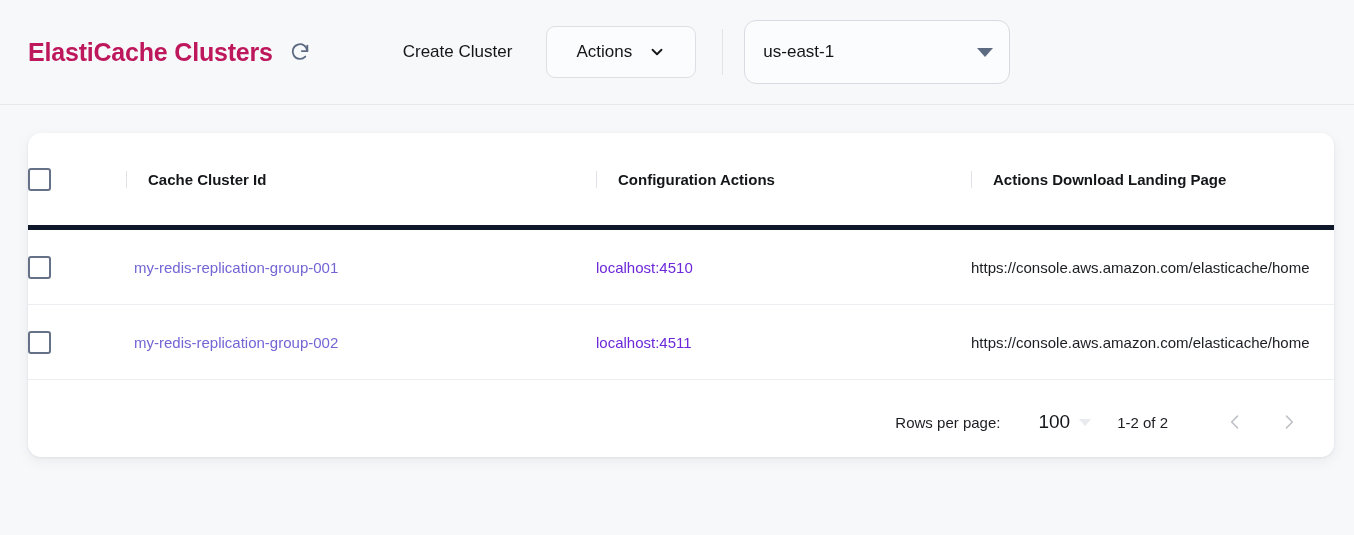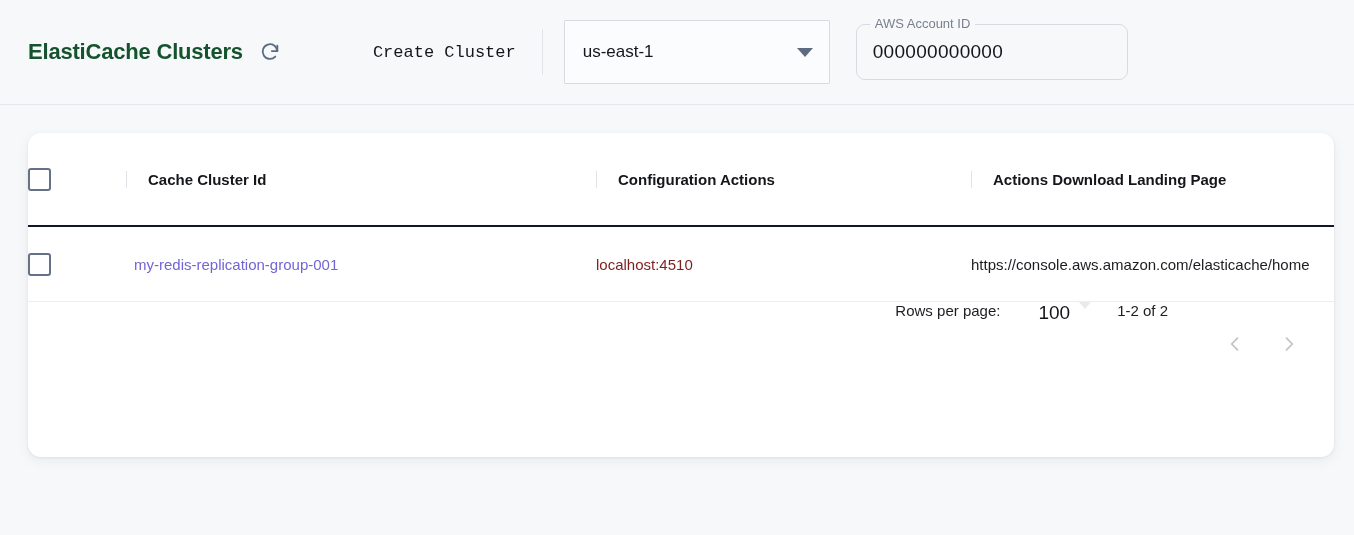--- a/index.html
+++ b/index.html
@@ -21,24 +21,24 @@
     height: 105px;
     box-sizing: border-box;
     background: #f7f8fa;
     border-bottom: 1px solid #e6e8ec;
     display: flex;
     align-items: center;
     padding: 0 0 0 28px;
   }
 
   .page-title {
-    font-size: 22px;
+    font-size: 25px;
     font-weight: bold;
     letter-spacing: -0.2px;
-    color: #14532d;
+    color: #be185d;
     white-space: nowrap;
   }
 
   .refresh-btn {
     margin-left: 14px;
     width: 26px;
     height: 26px;
     display: flex;
     align-items: center;
     justify-content: center;
@@ -51,21 +51,21 @@
 
   .create-cluster-btn {
     margin-left: 90px;
     font-size: 17px;
     color: #14161a;
     white-space: nowrap;
     cursor: pointer;
     background: none;
     border: none;
     padding: 0;
-    font-family: Liberation Mono, monospace;
+    font-family: Liberation Sans, sans-serif;
   }
 
   .actions-btn {
     margin-left: 34px;
     width: 150px;
     height: 52px;
     box-sizing: border-box;
     border: 1px solid #dcdfe4;
     border-radius: 9px;
     background: #fbfcfd;
@@ -85,21 +85,21 @@
     height: 46px;
     background: #e2e4e9;
   }
 
   .region-select {
     margin-left: 21px;
     width: 266px;
     height: 64px;
     box-sizing: border-box;
     border: 1px solid #d8dbe1;
-    border-radius: 1px;
+    border-radius: 12px;
     background: #fbfcfd;
     display: flex;
     align-items: center;
     padding: 0 18px;
     cursor: pointer;
     position: relative;
   }
   .region-select .region-value {
     font-size: 17px;
     color: #14161a;
@@ -169,21 +169,21 @@
   .col-landing  { }
 
   table.grid th {
     text-align: left;
     font-size: 15px;
     font-weight: bold;
     color: #14161a;
     height: 92px;
     padding: 0;
     vertical-align: middle;
-    border-bottom: 2px solid #0f172a;
+    border-bottom: 5px solid #0f172a;
   }
   table.grid td {
     font-size: 15px;
     height: 74px;
     padding: 0;
     vertical-align: middle;
     border-bottom: 1px solid #eceef1;
     color: #1b1d21;
     white-space: nowrap;
     overflow: hidden;
@@ -216,26 +216,27 @@
   }
 
   .cluster-link {
     color: #7265d4;
     text-decoration: none;
     cursor: pointer;
     font-size: 15px;
     margin-left: 8px;
   }
 
-  .endpoint-text { color: #7f1d1d; }
+  .endpoint-text { color: #6d28d9; }
   .landing-text  { color: #1b1d21; text-align: center; }
 
   
   .pagination {
     display: flex;
+    align-items: center;
     justify-content: flex-end;
     height: 84px;
     padding-right: 34px;
     gap: 0;
   }
   .rows-label {
     font-size: 15px;
     color: #1b1d21;
   }
   .rows-value {
@@ -285,32 +286,34 @@
 
   <button class="refresh-btn">
     <svg width="22" height="22" viewBox="0 0 24 24" fill="none" stroke="#5d6b82" stroke-width="2" stroke-linecap="round" stroke-linejoin="round">
       <path d="M20 5v6h-6"></path>
       <path d="M20 11a8 8 0 1 0-2.2 6"></path>
     </svg>
   </button>
 
   <button class="create-cluster-btn">Create Cluster</button>
 
+  <button class="actions-btn">
+    <span>Actions</span>
+    <svg width="18" height="18" viewBox="0 0 24 24" fill="none" stroke="#14161a" stroke-width="2.4" stroke-linecap="round" stroke-linejoin="round">
+      <polyline points="6 9 12 15 18 9"></polyline>
+    </svg>
+  </button>
 
   <div class="toolbar-divider"></div>
 
   <div class="region-select">
     <span class="region-value">us-east-1</span>
     <span class="caret-down"></span>
   </div>
 
-  <div class="account-field">
-    <span class="field-label">AWS Account ID</span>
-    <span class="field-value">000000000000</span>
-  </div>
 
 </div>
 
 <div class="card">
 
   <table class="grid">
     <colgroup>
       <col class="col-check">
       <col class="col-id">
       <col class="col-endpoint">
@@ -340,20 +343,34 @@
         <td class="cell-pad">
           <a class="cluster-link">my-redis-replication-group-001</a>
         </td>
         <td class="cell-pad">
           <span class="endpoint-text">localhost:4510</span>
         </td>
         <td class="cell-pad">
           <span class="landing-text">https://console.aws.amazon.com/elasticache/home</span>
         </td>
       </tr>
+      <tr>
+        <td class="checkcell">
+          <span class="checkbox"></span>
+        </td>
+        <td class="cell-pad">
+          <a class="cluster-link">my-redis-replication-group-002</a>
+        </td>
+        <td class="cell-pad">
+          <span class="endpoint-text">localhost:4511</span>
+        </td>
+        <td class="cell-pad">
+          <span class="landing-text">https://console.aws.amazon.com/elasticache/home</span>
+        </td>
+      </tr>
     </tbody>
   </table>
 
   <div class="pagination">
     <span class="rows-label">Rows per page:</span>
     <span class="rows-value">100</span>
     <span class="rows-caret"></span>
     <span class="range-text">1-2 of 2</span>
     <div class="page-nav">
       <button class="nav-btn">

